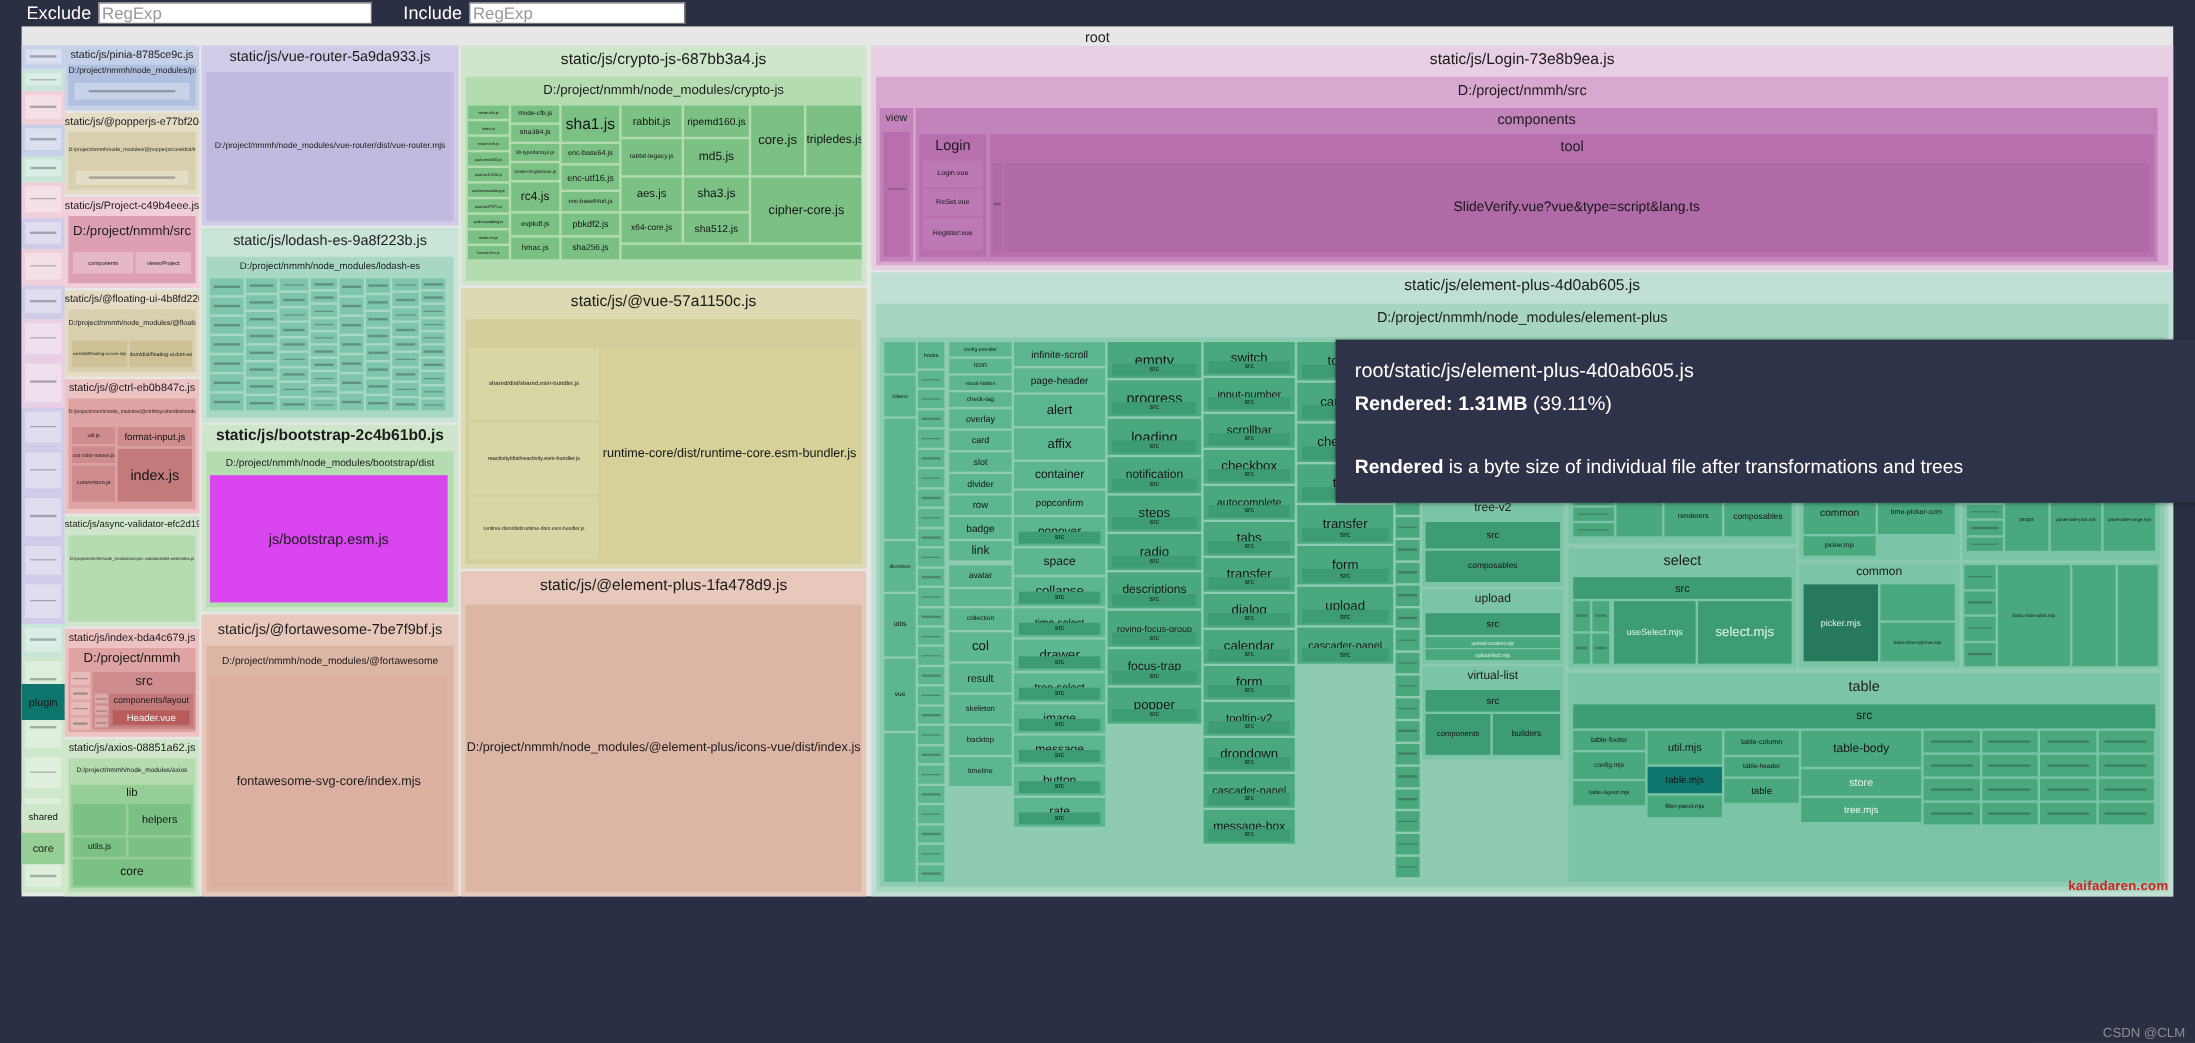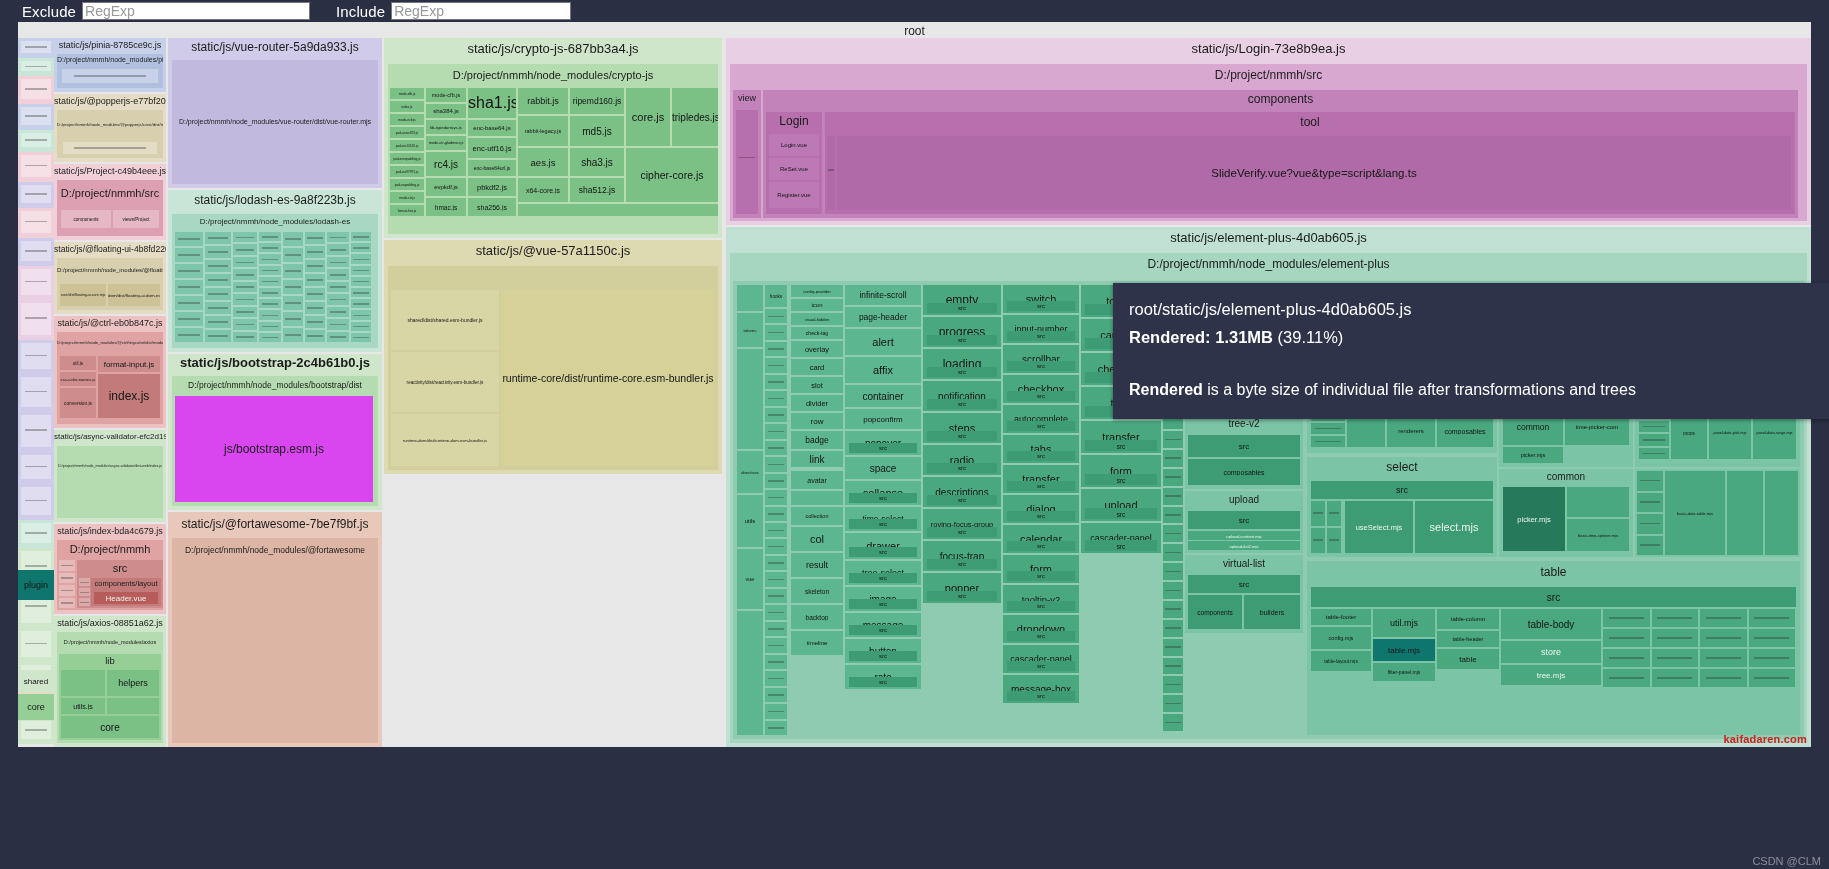--- a/index.html
+++ b/index.html
@@ -393,20 +393,23 @@
         <div class="cap" style="height: 18px; line-height: 18px; font-size: 8.5px;">D:/project/nmmh/node_modules/bootstrap/dist</div>
         <div class="node" style="left: 3px; top: 20px; width: 198px; height: 106px; background: #d946ef;">
           <div class="cap" style="height: 106px; line-height: 106px; font-size: 12px;">js/bootstrap.esm.js</div>
         </div>
       </div>
     </div>
     <div class="node" style="left: 150px; top: 490px; width: 214px; height: 235px; background: rgb(231, 200, 187);">
       <div class="cap" style="height: 24px; line-height: 24px; font-size: 12px;">static/js/@fortawesome-7be7f9bf.js</div>
       <div class="node" style="left: 4px; top: 26px; width: 206px; height: 205px; background: rgb(221, 181, 164);">
         <div class="cap" style="height: 24px; line-height: 24px; font-size: 8.5px;">D:/project/nmmh/node_modules/@fortawesome</div>
+        <div class="node" style="left: 3px; top: 26px; width: 198px; height: 175px; background: rgb(220, 176, 160);">
+          <div class="cap" style="height: 175px; line-height: 175px; font-size: 10.5px;">fontawesome-svg-core/index.mjs</div>
+        </div>
       </div>
     </div>
     <div class="node" style="left: 366px; top: 16px; width: 338px; height: 200px; background: rgb(207, 230, 203);">
       <div class="cap" style="height: 22px; line-height: 22px; font-size: 13px;">static/js/crypto-js-687bb3a4.js</div>
       <div class="node" style="left: 4px; top: 26px; width: 330px; height: 170px; background: rgb(181, 220, 176);">
         <div class="cap" style="height: 22px; line-height: 22px; font-size: 11px;">D:/project/nmmh/node_modules/crypto-js</div>
         <div class="leafbox" style="left: 2px; top: 24px; width: 34px; height: 11px; background: rgb(123, 192, 132);">
           <span style="font-size: 3.2px;">mode-ofb.js</span>
         </div>
         <div class="leafbox" style="left: 2px; top: 37px; width: 34px; height: 11px; background: rgb(123, 192, 132);">
@@ -451,21 +454,21 @@
         <div class="leafbox" style="left: 38px; top: 88px; width: 40px; height: 24px; background: rgb(123, 192, 132);">
           <span style="font-size: 10px;">rc4.js</span>
         </div>
         <div class="leafbox" style="left: 38px; top: 114px; width: 40px; height: 18px; background: rgb(123, 192, 132);">
           <span style="font-size: 6px;">evpkdf.js</span>
         </div>
         <div class="leafbox" style="left: 38px; top: 134px; width: 40px; height: 18px; background: rgb(123, 192, 132);">
           <span style="font-size: 6.5px;">hmac.js</span>
         </div>
         <div class="leafbox" style="left: 80px; top: 24px; width: 48px; height: 30px; background: rgb(123, 192, 132);">
-          <span style="font-size: 16px;">sha1.js</span>
+          <span style="font-size: 13px;">sha1.js</span>
         </div>
         <div class="leafbox" style="left: 80px; top: 56px; width: 48px; height: 16px; background: rgb(123, 192, 132);">
           <span style="font-size: 6px;">enc-base64.js</span>
         </div>
         <div class="leafbox" style="left: 80px; top: 74px; width: 48px; height: 20px; background: rgb(123, 192, 132);">
           <span style="font-size: 7.5px;">enc-utf16.js</span>
         </div>
         <div class="leafbox" style="left: 80px; top: 96px; width: 48px; height: 16px; background: rgb(123, 192, 132);">
           <span style="font-size: 5px;">enc-base64url.js</span>
         </div>
@@ -519,20 +522,26 @@
         </div>
         <div class="leafbox" style="left: 3px; top: 86px; width: 108px; height: 60px; background: rgb(217, 214, 165);">
           <span style="font-size: 4.6px;">reactivity/dist/reactivity.esm-bundler.js</span>
         </div>
         <div class="leafbox" style="left: 3px; top: 148px; width: 108px; height: 52px; background: rgb(217, 214, 165);">
           <span style="font-size: 4.2px;">runtime-dom/dist/runtime-dom.esm-bundler.js</span>
         </div>
         <div class="leafbox" style="left: 113px; top: 24px; width: 214px; height: 176px; background: rgb(213, 209, 153);">
           <span style="font-size: 10.5px;">runtime-core/dist/runtime-core.esm-bundler.js</span>
         </div>
+      </div>
+    </div>
+    <div class="node" style="left: 366px; top: 454px; width: 338px; height: 271px; background: rgb(231, 200, 187);">
+      <div class="cap" style="height: 24px; line-height: 24px; font-size: 13px;">static/js/@element-plus-1fa478d9.js</div>
+      <div class="node" style="left: 4px; top: 28px; width: 330px; height: 239px; background: rgb(221, 181, 164);">
+        <div class="cap" style="height: 239px; line-height: 239px; font-size: 10.5px;">D:/project/nmmh/node_modules/@element-plus/icons-vue/dist/index.js</div>
       </div>
     </div>
     <div class="node" style="left: 708px; top: 16px; width: 1085px; height: 187px; background: rgb(232, 207, 228);">
       <div class="cap" style="height: 22px; line-height: 22px; font-size: 13px;">static/js/Login-73e8b9ea.js</div>
       <div class="node" style="left: 4px; top: 26px; width: 1077px; height: 157px; background: rgb(217, 168, 208);">
         <div class="cap" style="height: 22px; line-height: 22px; font-size: 12px;">D:/project/nmmh/src</div>
         <div class="node" style="left: 3px; top: 26px; width: 28px; height: 128px; background: rgb(194, 131, 187);">
           <div class="cap" style="height: 16px; line-height: 16px; font-size: 9px;">view</div>
           <div class="mini" style="left: 3px; top: 20px; width: 22px; height: 104px; background: rgb(183, 111, 174);"></div>
         </div>

